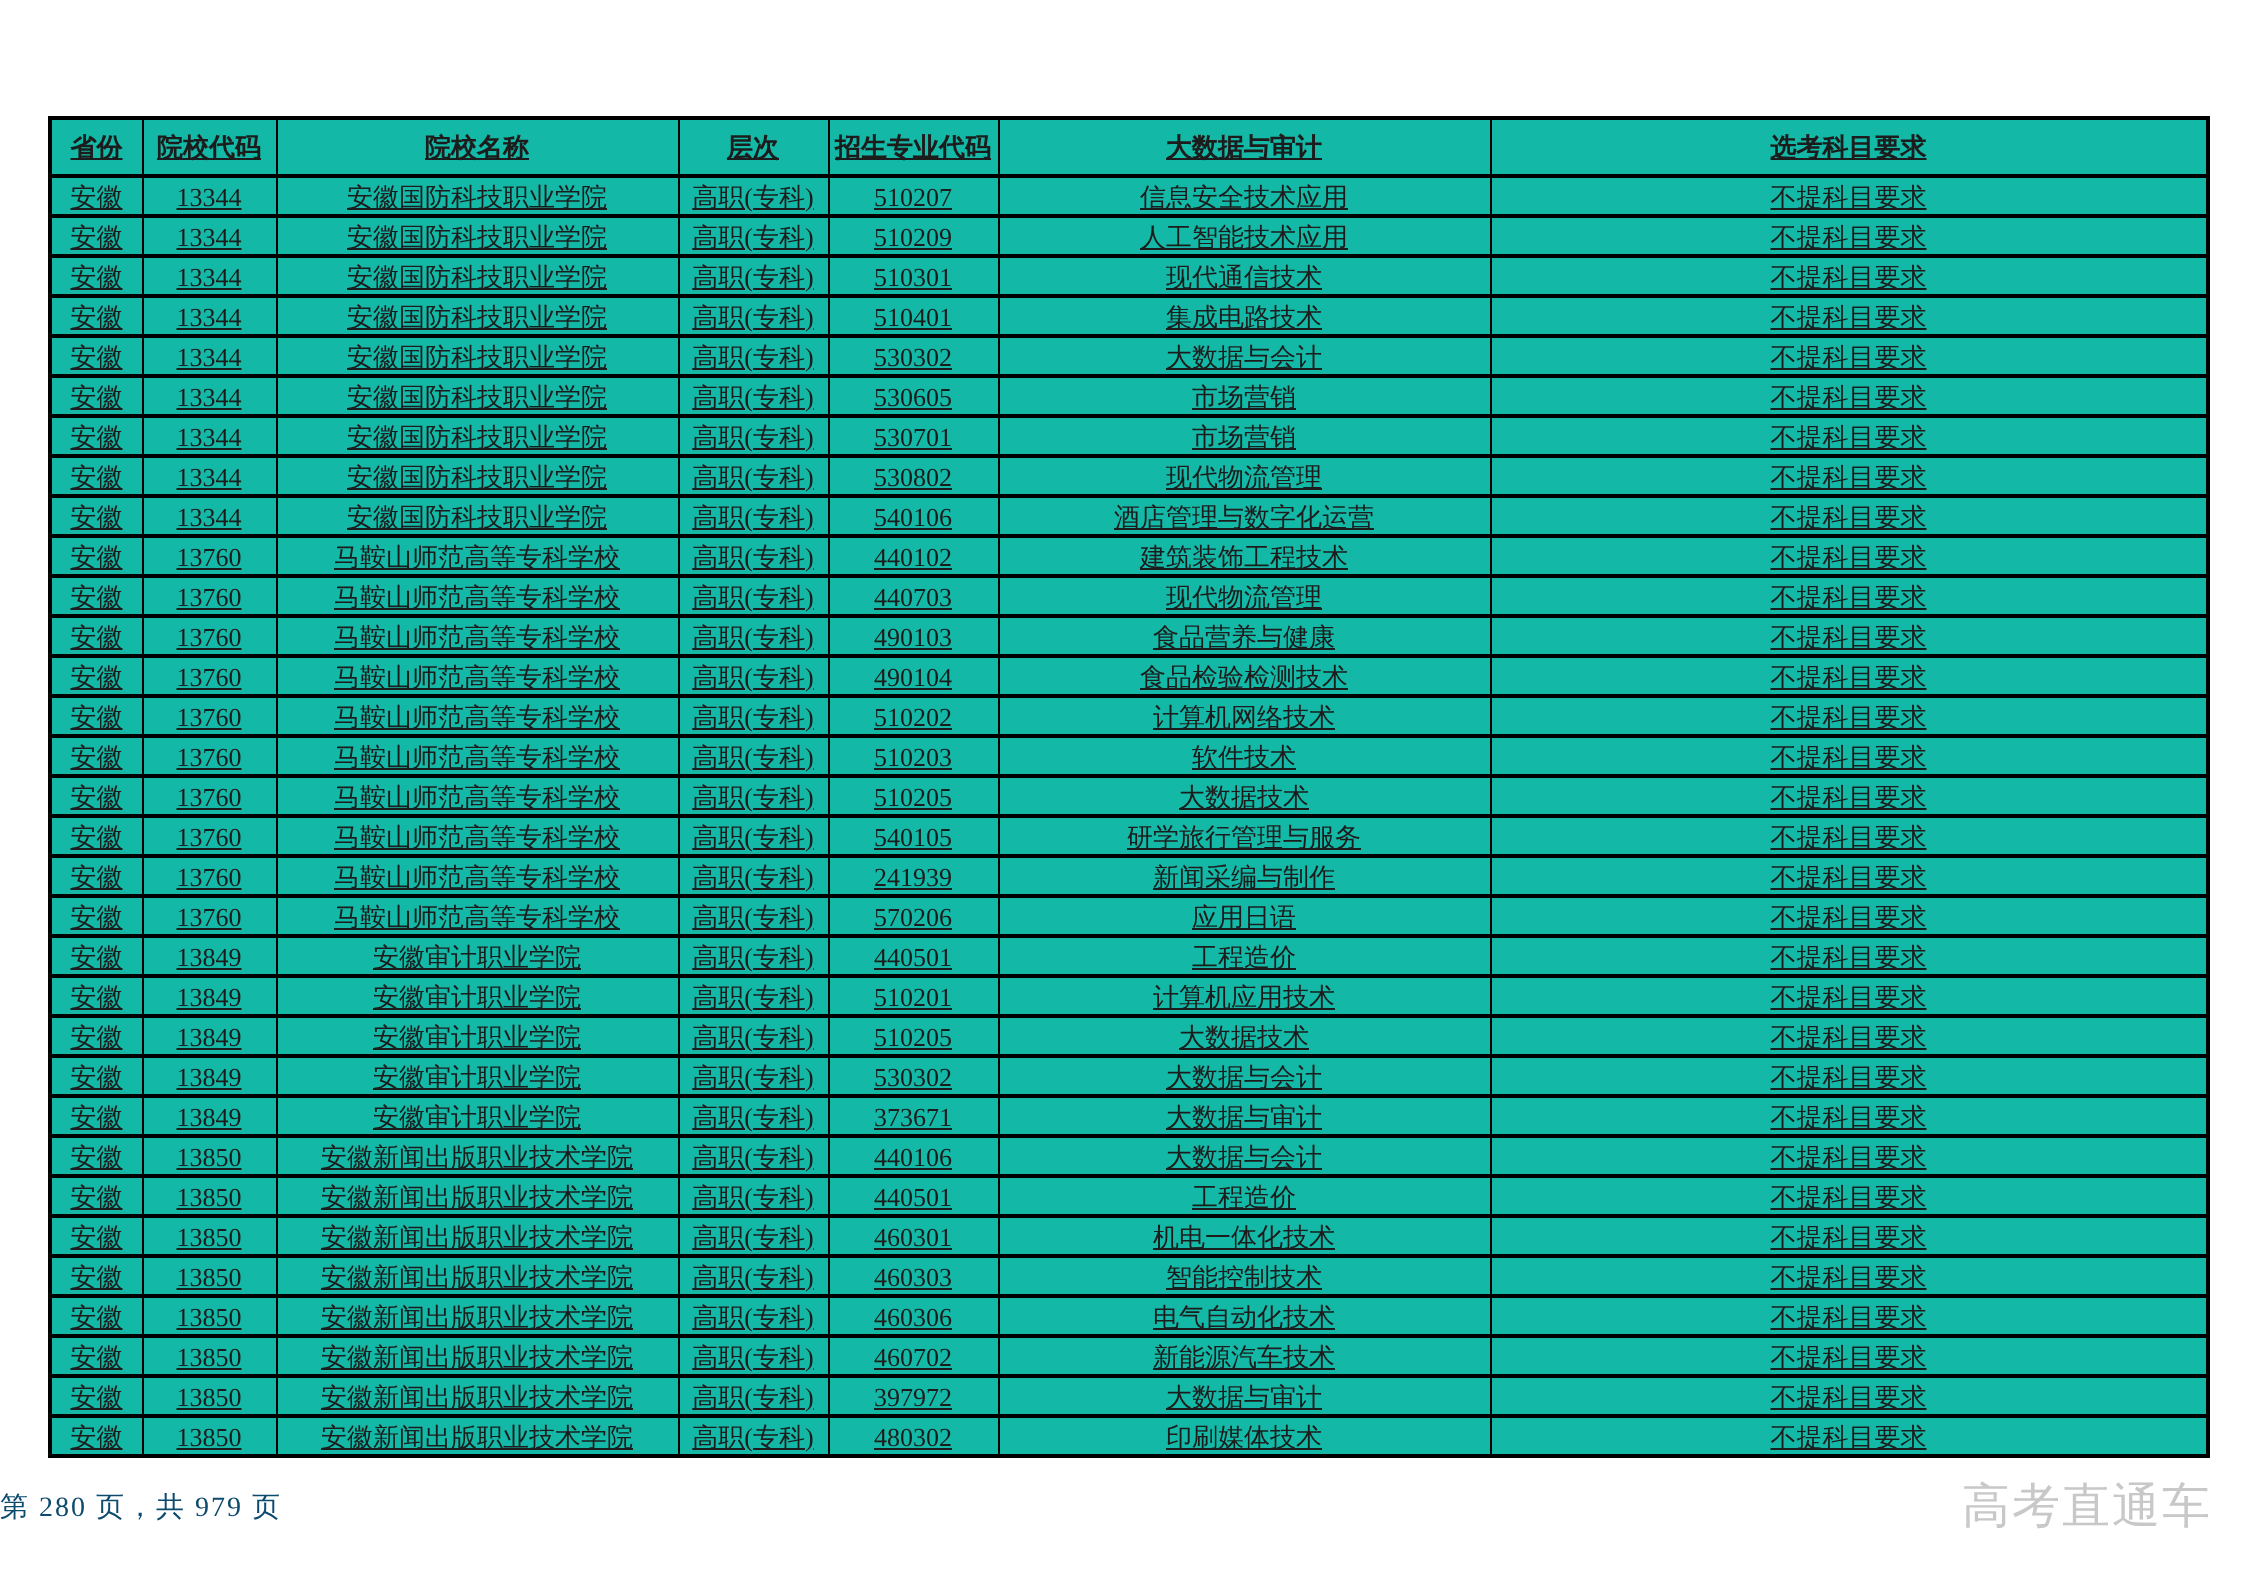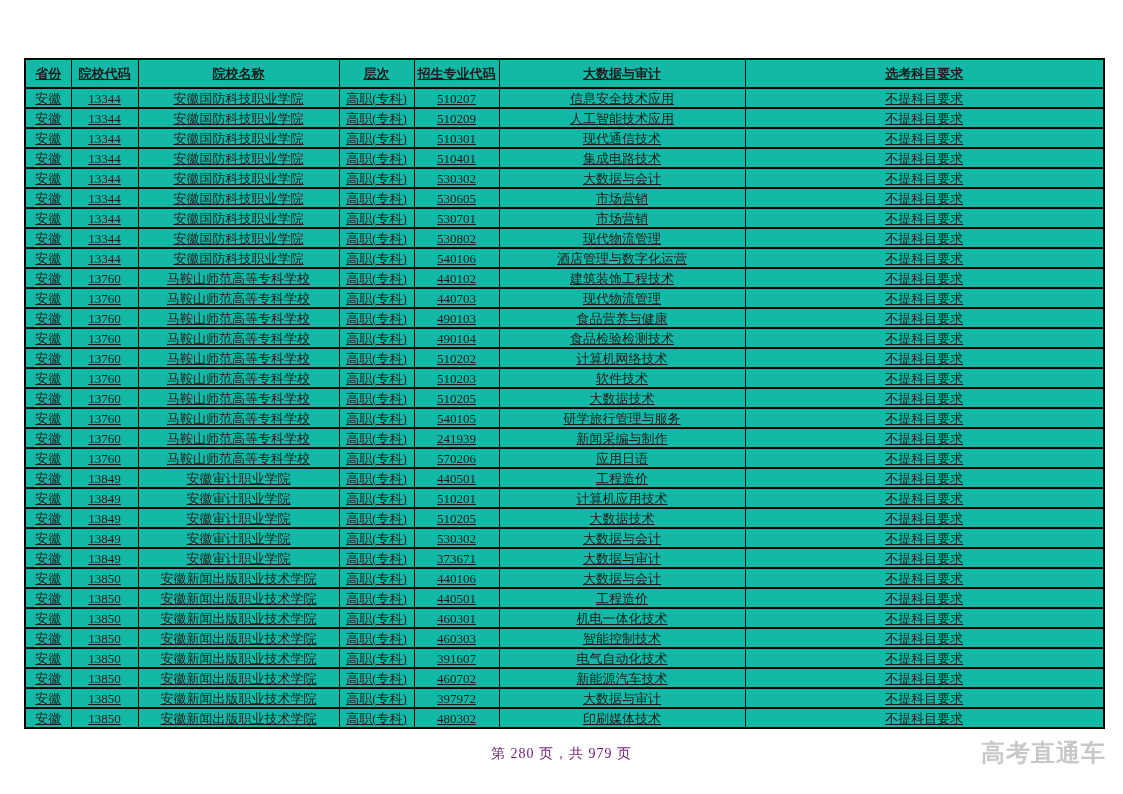--- a/index.html
+++ b/index.html
@@ -47,33 +47,32 @@
     font-size: 13px;
     line-height: 1;
   }
   table.admissions thead tr { height: 29px; }
   table.admissions thead th { font-weight: bold; }
   table.admissions tbody tr { height: 20px; }
   .page-footer {
     position: absolute;
     left: 0; top: 745px;
     width: 1123px;
-    text-align: center;
+    text-align: left;
     font-size: 14px;
-    color: #701a75;
+    color: #0c4a6e;
     letter-spacing: 1px;
   }
   .watermark {
     position: absolute;
     top: 737px; right: 17px;
     font-size: 24px;
     color: #c8c8c8;
     letter-spacing: 1px;
     font-family: "Liberation Serif", "DejaVu Serif", serif;
-    font-weight: bold;
   }
 </style>
 </head>
 <body>
 
 <div class="table-wrap">
   <table class="admissions">
     <colgroup>
       <col class="c1">
         <col class="c2">
@@ -345,21 +344,21 @@
           <td>高职(专科)</td>
           <td>460303</td>
           <td>智能控制技术</td>
           <td>不提科目要求</td>
         </tr>
         <tr>
           <td>安徽</td>
           <td>13850</td>
           <td>安徽新闻出版职业技术学院</td>
           <td>高职(专科)</td>
-          <td>391607</td>
+          <td>460306</td>
           <td>电气自动化技术</td>
           <td>不提科目要求</td>
         </tr>
         <tr>
           <td>安徽</td>
           <td>13850</td>
           <td>安徽新闻出版职业技术学院</td>
           <td>高职(专科)</td>
           <td>460702</td>
           <td>新能源汽车技术</td>

